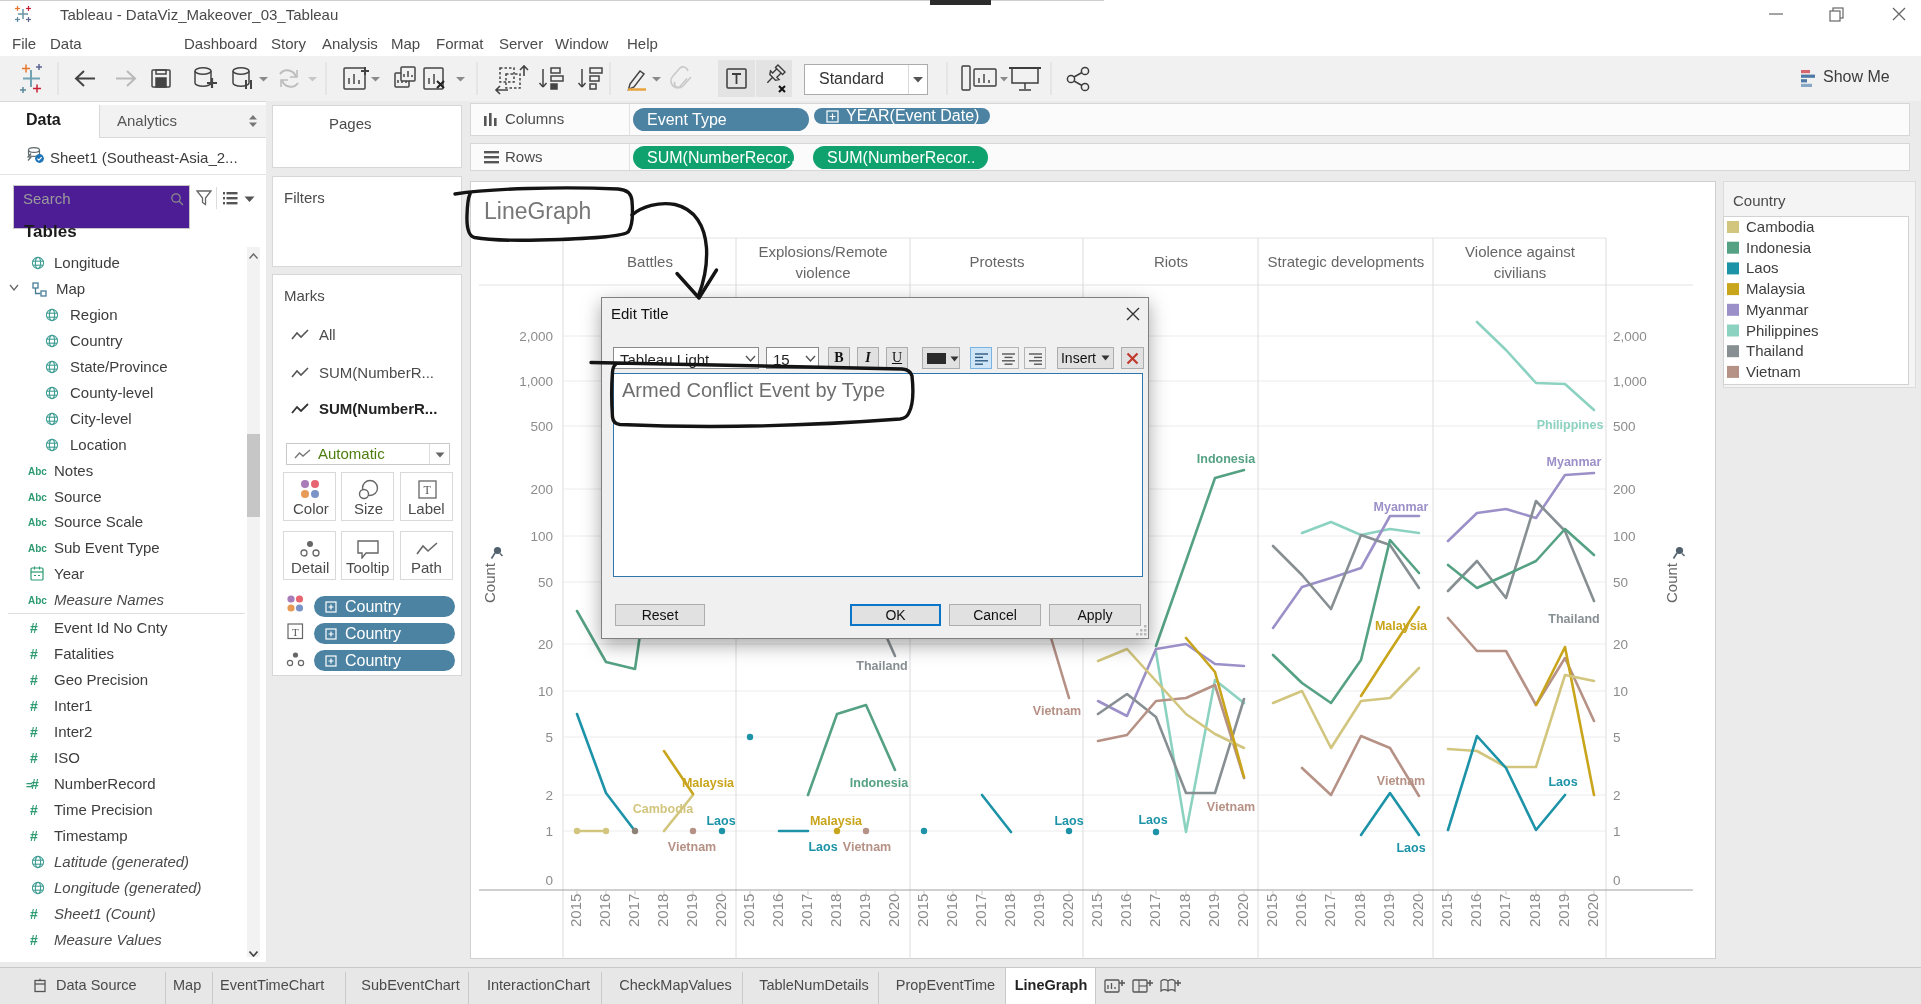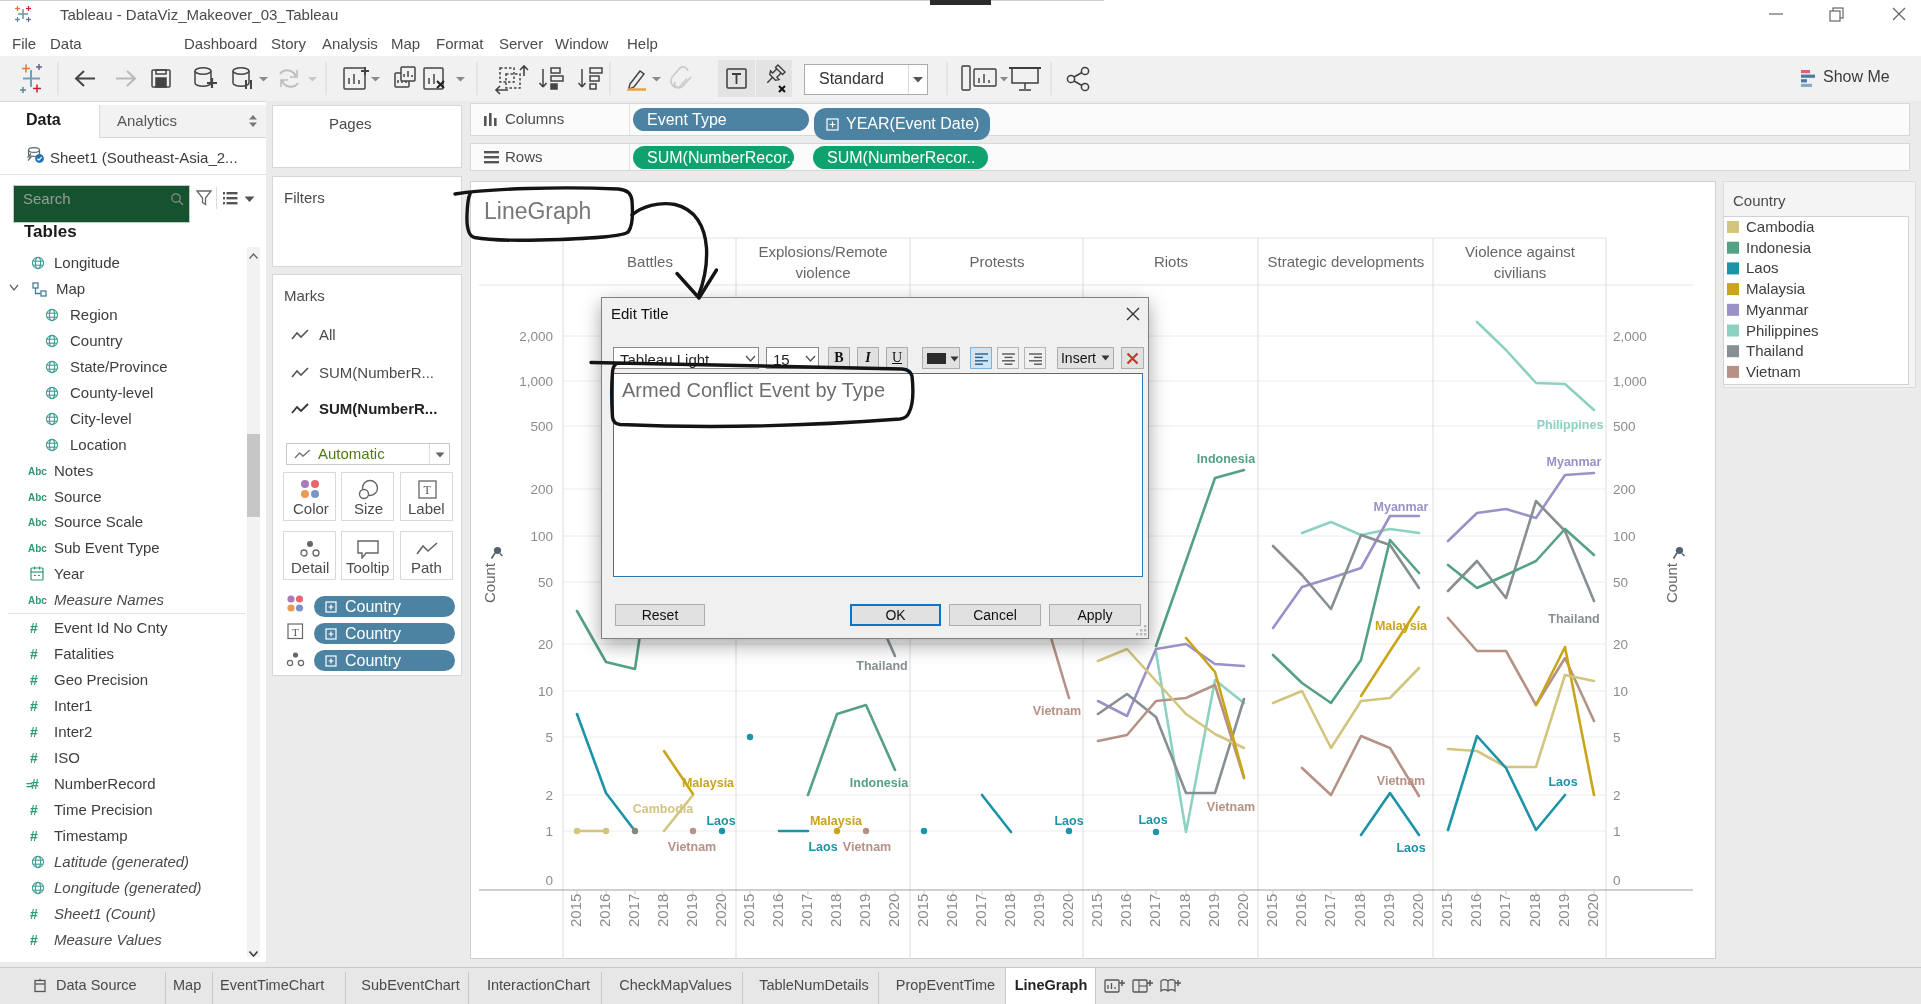--- a/index.html
+++ b/index.html
@@ -226,21 +226,21 @@
     <g fill="none" stroke="#5f6a6d" stroke-width="1.2">
       <ellipse cx="8" cy="4" rx="5.5" ry="2.4"></ellipse>
         <path d="M2.5 4 v4 c0 1.3 2.5 2.4 5.5 2.4 s5.5 -1.1 5.5 -2.4 v-4"></path>
       <path d="M5 7.5 l-3 3.5 h3 l-3 3.5"></path>
     </g>
     <circle cx="13.5" cy="12.5" r="4.4" fill="#1f74b8"></circle>
       <path d="M11.4 12.6 l1.5 1.5 l2.7 -3" stroke="#fff" stroke-width="1.2" fill="none"></path>
   </svg>
   <span class="abs" style="left:50px;top:47px;font-size:15px;color:#3d3d3d;">Sheet1 (Southeast-Asia_2...</span>
   <div class="abs" style="left:0;top:72px;width:266px;height:1px;background:#e3e3e3;"></div>
-  <div class="abs" style="left:13px;top:83px;width:177px;height:38px;border:1px solid #c6c6c6;background:#14532d;">
+  <div class="abs" style="left:13px;top:83px;width:177px;height:44px;border:1px solid #c6c6c6;background:#4c1d95;">
     <span class="abs" style="left:9px;top:4px;font-size:15px;color:#9b9b9b;">Search</span>
     <svg class="abs" style="left:156px;top:6px;" width="14" height="14">
         <circle cx="6" cy="6" r="4.2" fill="none" stroke="#8a8a8a" stroke-width="1.3"></circle>
         <line x1="9" y1="9" x2="13" y2="13" stroke="#8a8a8a" stroke-width="1.3"></line>
       </svg>
   </div>
   <svg class="abs" style="left:196px;top:88px;" width="16" height="16">
       <path d="M1 1 h14 l-5.5 7 v6.5 l-3 -2 v-4.5 z" fill="none" stroke="#666" stroke-width="1.3"></path>
     </svg>
   <div class="abs" style="left:216px;top:85px;width:1px;height:22px;background:#dcdcdc;"></div>
@@ -484,21 +484,21 @@
           <rect x="5" y="0" width="2.6" height="13"></rect>
           <rect x="10" y="5" width="2.6" height="8"></rect>
         </g>
       </svg>
     <span class="abs" style="left:34px;top:6px;font-size:15px;color:#4b4b4b;">Columns</span>
     <div class="abs" style="left:158px;top:0;width:1px;height:31px;background:#e2e2e2;"></div>
   </div>
   <div class="pillB" style="left:163px;top:7px;width:176px;height:23px;">
       <span style="margin-left:14px;">Event Type</span>
     </div>
-  <div class="pillB" style="left:344px;top:7px;width:176px;height:32px;">
+  <div class="pillB" style="left:344px;top:7px;width:176px;height:16px;">
       <svg style="margin-left:12px;" width="13" height="13">
         <rect x="1" y="1" width="11" height="11" fill="none" stroke="#fff" stroke-width="1.2"></rect>
         <path d="M3.5 6.5 h6 M6.5 3.5 v6" stroke="#fff" stroke-width="1.2"></path>
       </svg>
       <span style="margin-left:7px;">YEAR(Event Date)</span>
     </div>
   <div class="pillG" style="left:163px;top:45px;width:161px;height:23px;">
       <span style="margin-left:14px;">SUM(NumberRecor..</span>
     </div>
   <div class="pillG" style="left:343px;top:45px;width:175px;height:23px;">

